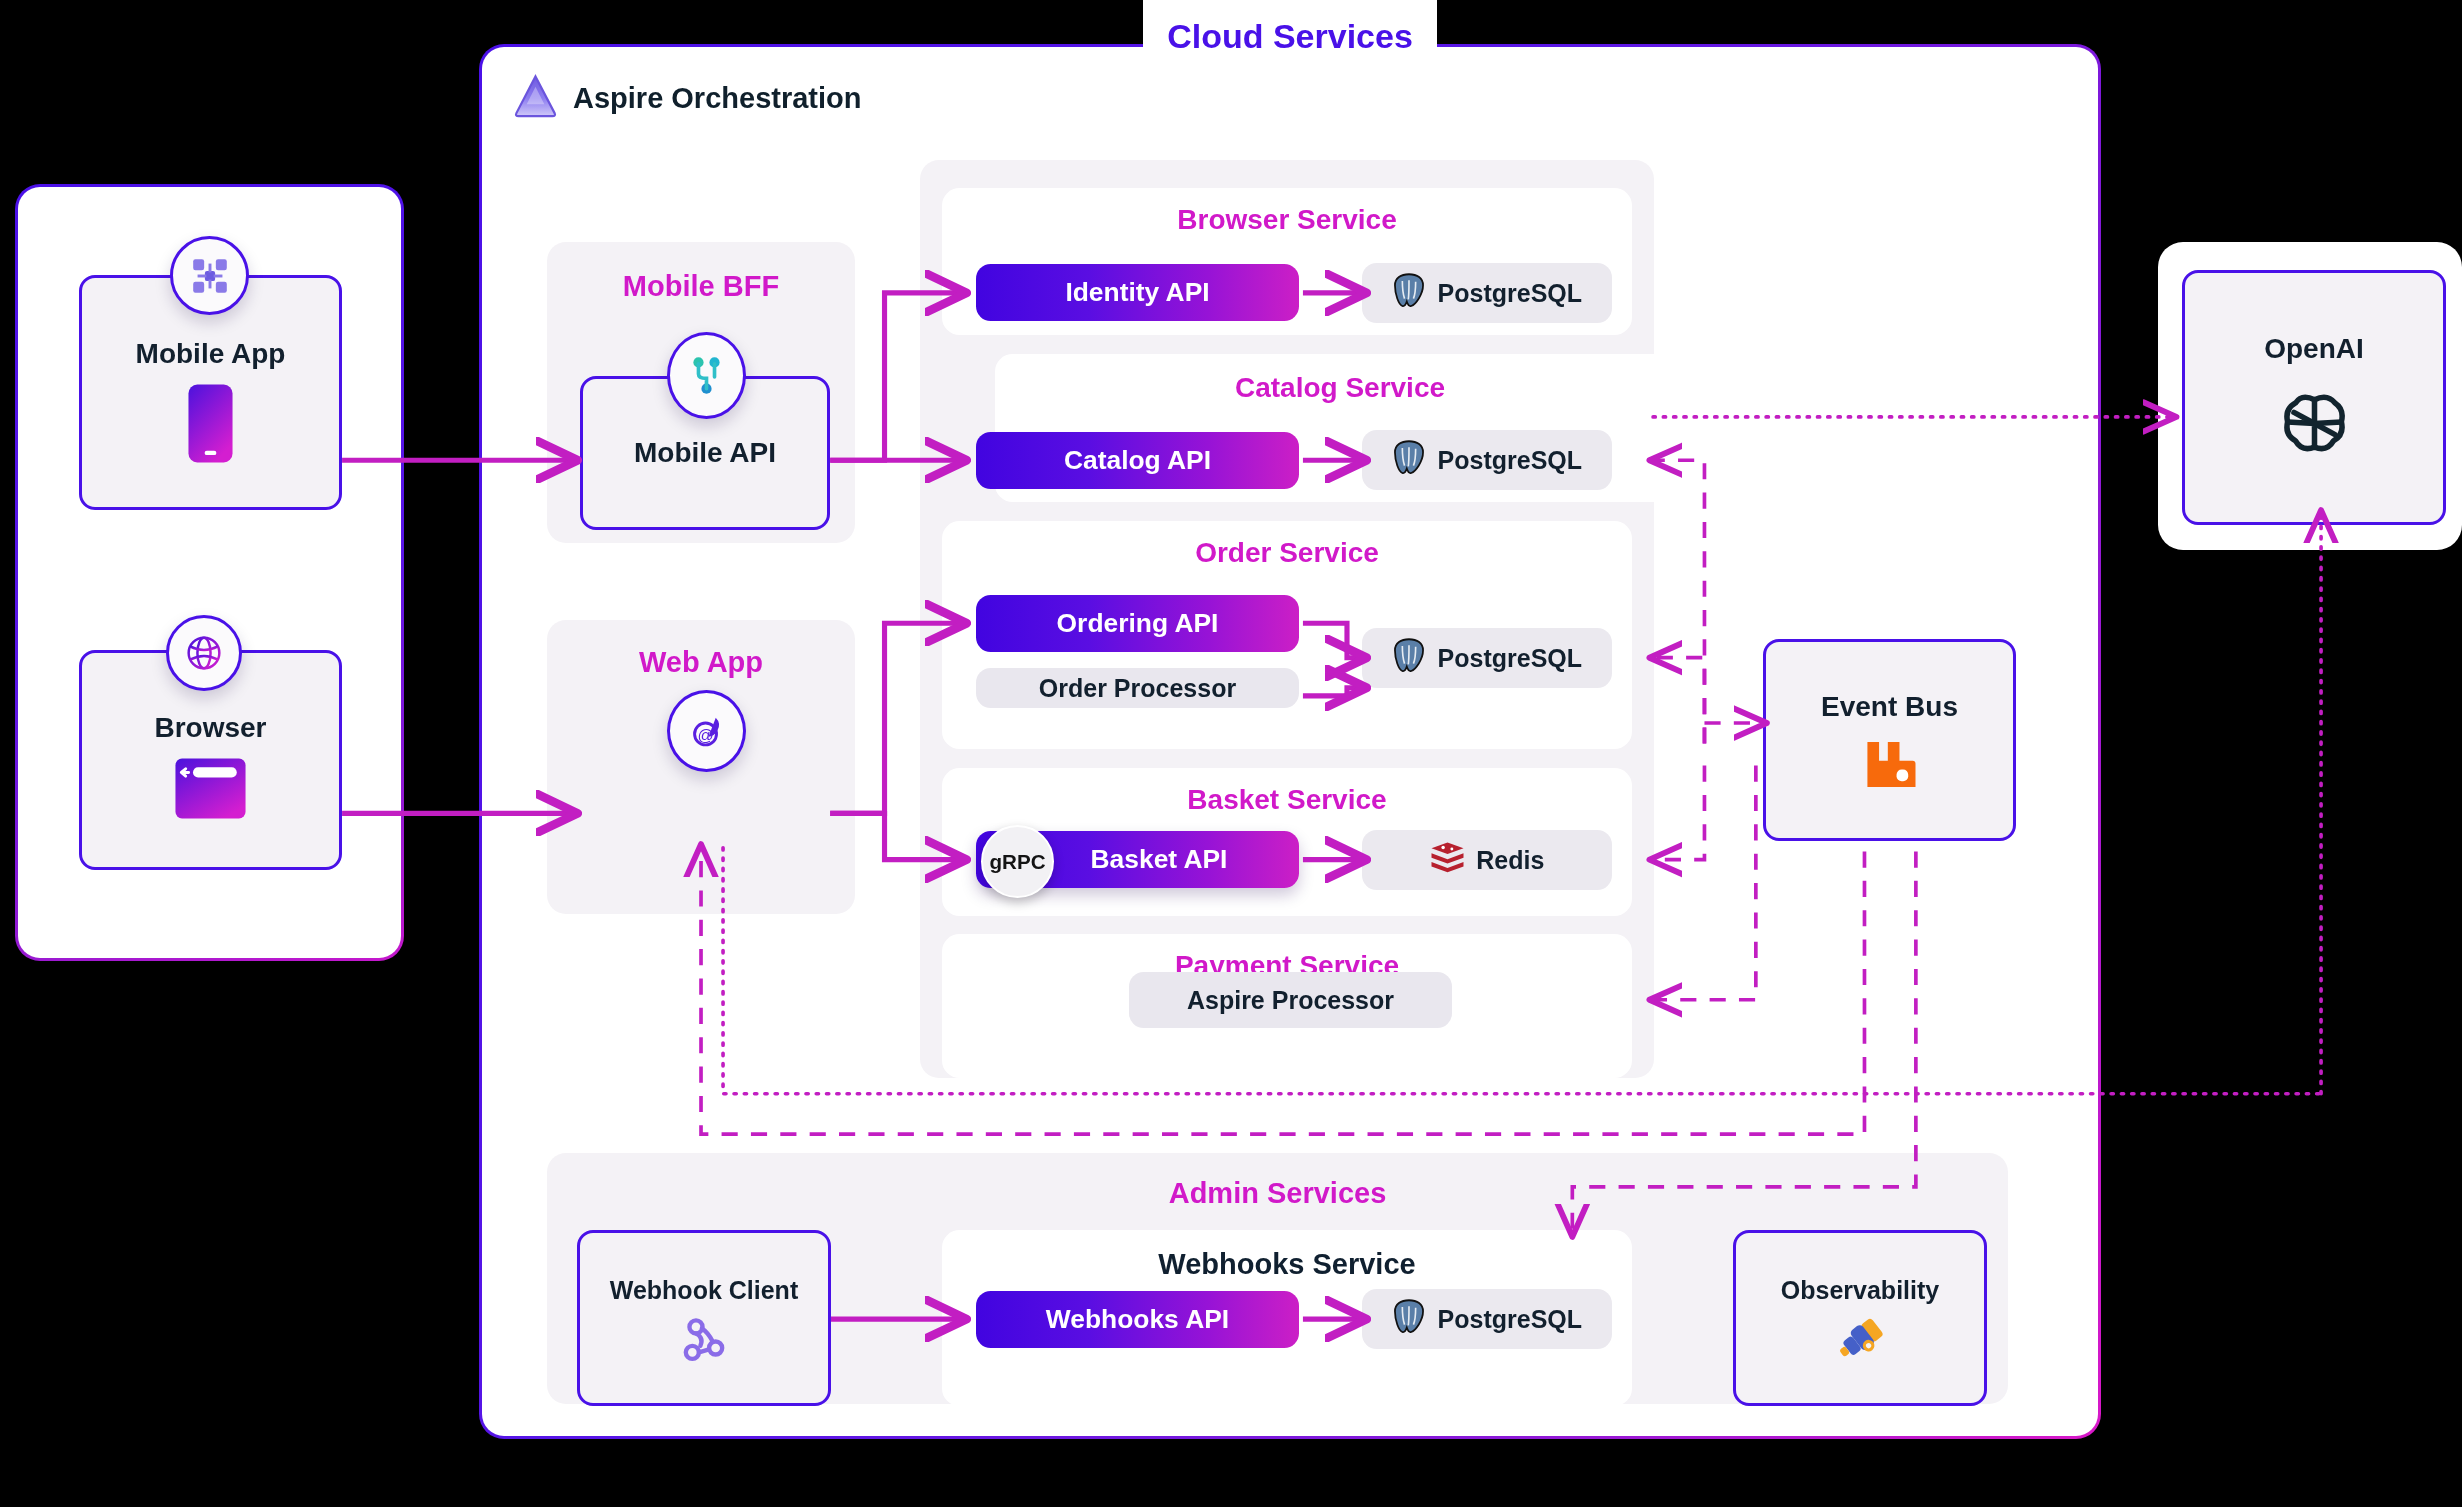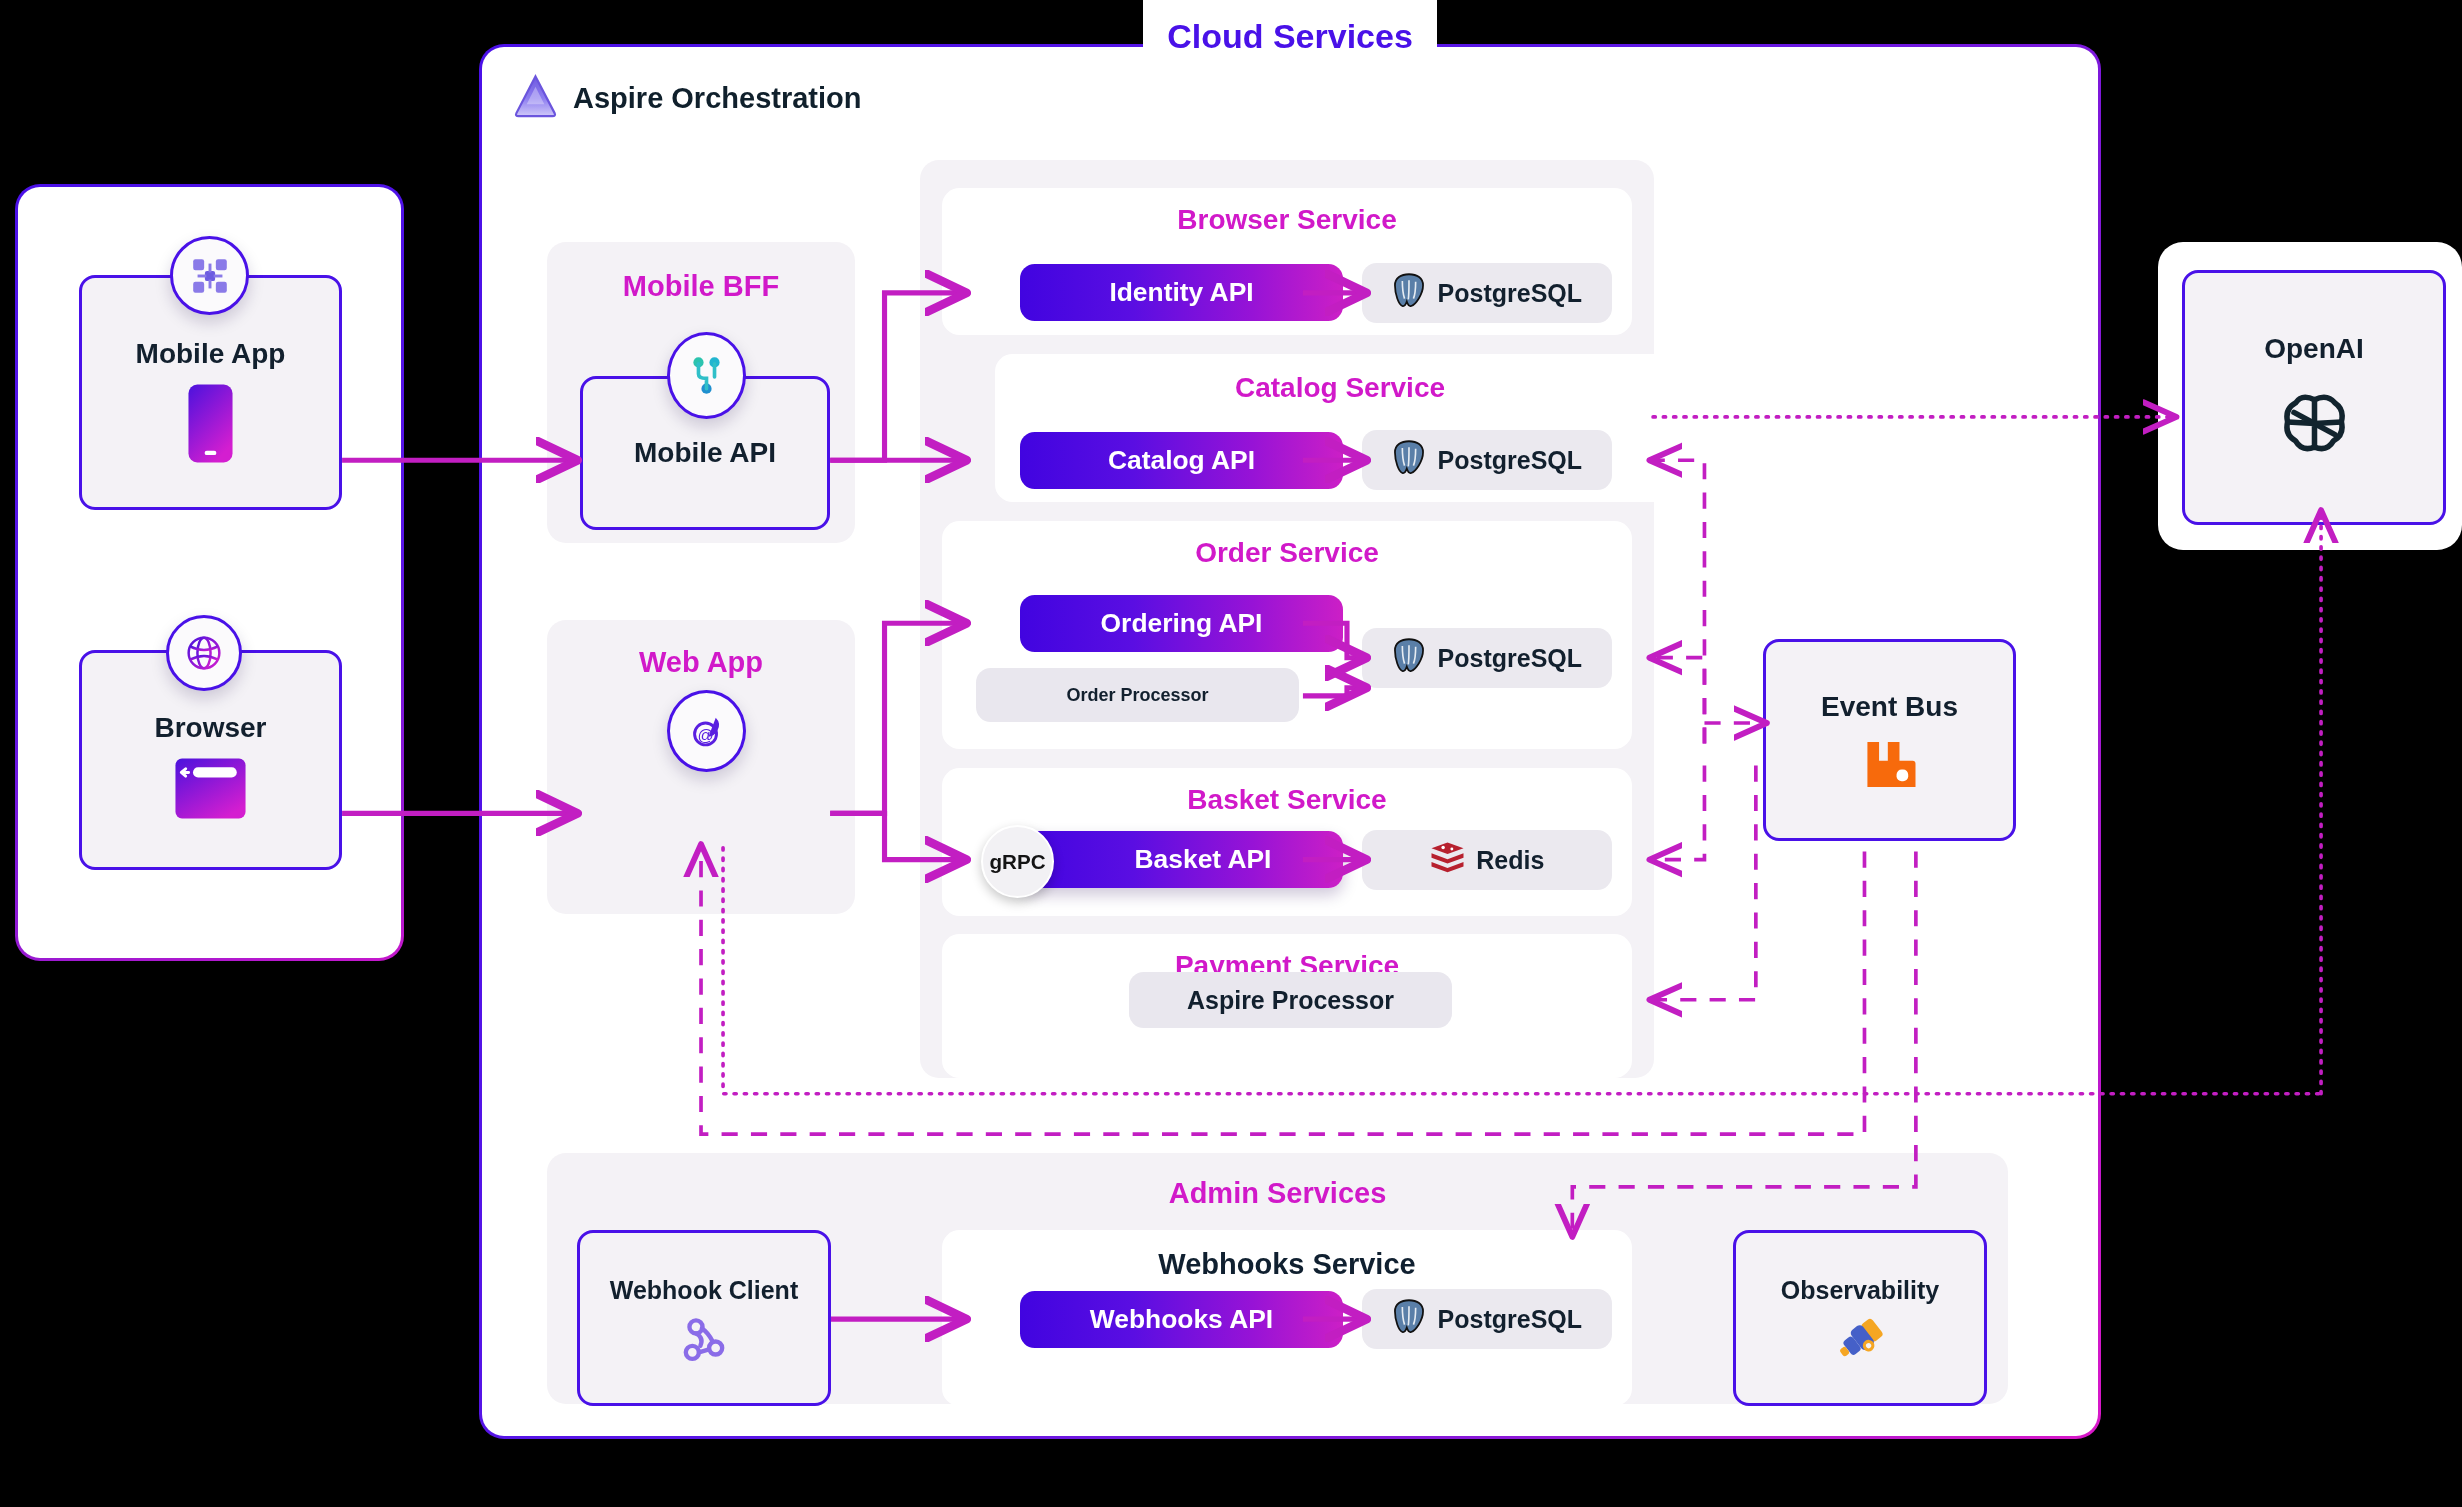--- a/index.html
+++ b/index.html
@@ -75,21 +75,20 @@
     white-space:nowrap;
     text-align:center;
   }
   .api-pill{
     border-radius:14.7px;
     background:linear-gradient(90deg,#4104e0 0%,#5a0ee2 35%,#9713d6 72%,#cc1fc6 100%);
     color:#ffffff;
     display:flex;align-items:center;justify-content:center;
     font-weight:bold;
     white-space:nowrap;
-    margin-left:44px;
   }
   .proc-pill{
     border-radius:14.7px;
     background:#e9e7ee;
     color:#12202e;
     display:flex;align-items:center;justify-content:center;
     font-weight:bold;
     white-space:nowrap;
   }
   .db-pill{
@@ -344,21 +343,21 @@
     </span>
     <span>PostgreSQL</span>
   </div>
 
   <div class="abs panel-white" style="left:942px;top:521px;width:690px;height:228px;">
     <div class="panel-label" style="top:16px;font-size:28px;">Order Service</div>
   </div>
   <div class="abs api-pill" style="left:976px;top:595px;width:323px;height:57px;font-size:26.4px;">
     <span>Ordering API</span>
   </div>
-  <div class="abs proc-pill" style="left:976px;top:668px;width:323px;height:54px;font-size:18px;align-items:center;">
+  <div class="abs proc-pill" style="left:976px;top:668px;width:323px;height:40px;font-size:25px;align-items:center;">
     <span>Order Processor</span>
   </div>
   <div class="abs db-pill" style="left:1362px;top:628px;width:250px;height:60px;font-size:25px;">
     <span>
       <svg width="34" height="37" viewBox="0 0 46 50">
         <path d="M23 3C12 3 4 8 4 18c0 12 5 26 10 28 3 1 5-3 6-6 1 3 3 7 6 6 6-2 16-16 16-28C42 8 34 3 23 3z" fill="#5a7fa8" stroke="#111" stroke-width="2.4"></path>
         <path d="M14 12c0 10 1 18 3 24M23 11c0 11 0 20-1 26M32 13c0 10-1 18-3 23" stroke="#fff" stroke-width="2.2" fill="none" opacity=".85"></path>
       </svg>
     </span>
     <span>PostgreSQL</span>

